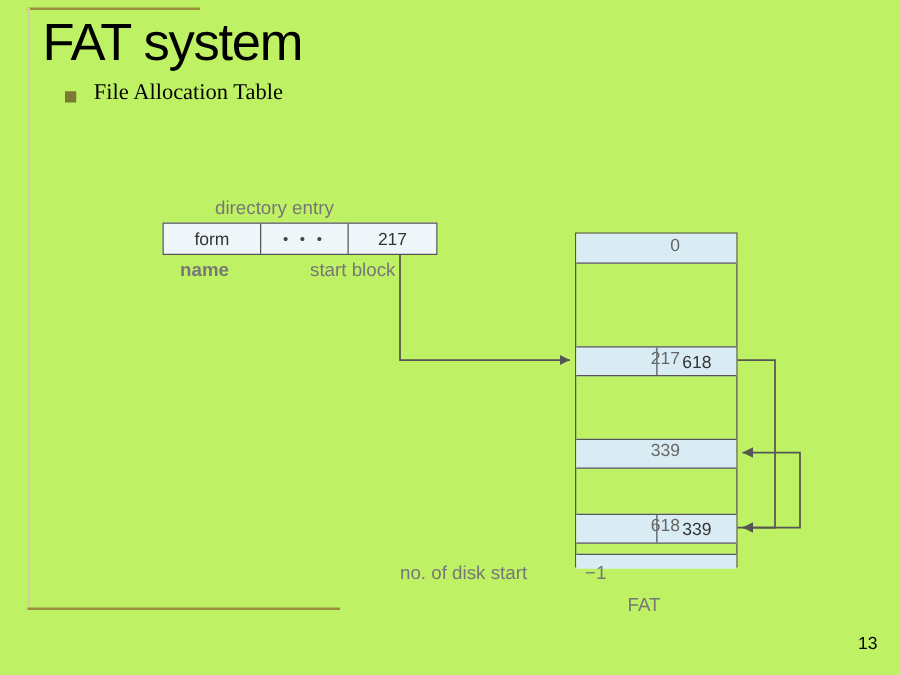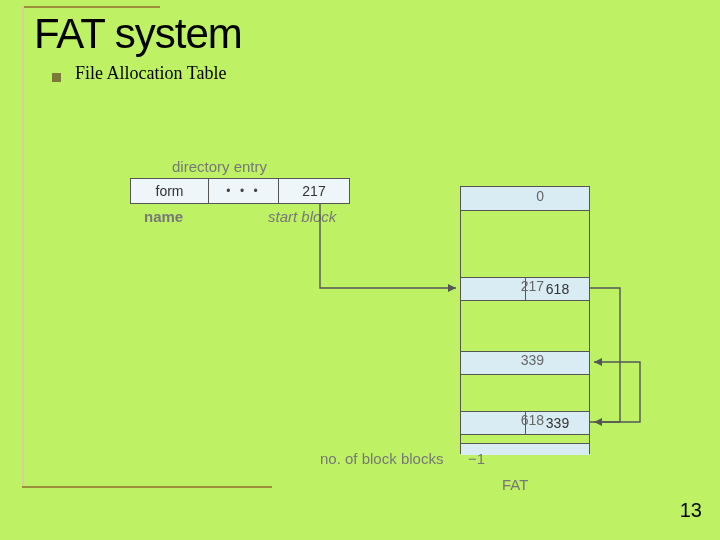--- a/index.html
+++ b/index.html
@@ -69,21 +69,21 @@
     position: absolute; top: 20px; left: 10px;
     width: 220px; height: 26px;
     display: flex;
     border: 1px solid #555;
     background: #eef6fa;
   }
   .dir-name { width: 78px; border-right: 1px solid #555; display:flex; align-items:center; justify-content:center; color:#333; font-size:14px; }
   .dir-mid  { width: 70px; border-right: 1px solid #555; display:flex; align-items:center; justify-content:center; color:#444; letter-spacing:3px; font-size:12px;}
   .dir-start{ flex:1; display:flex; align-items:center; justify-content:center; color:#333; font-size:14px; }
   .dir-sub-name  { position:absolute; top:50px; left:24px;font-weight:bold; }
-  .dir-sub-start { position:absolute; top:50px; left:148px; white-space:nowrap;font-style:italic; }
+  .dir-sub-start { position:absolute; top:50px; left:128px; white-space:nowrap; }
 
   
   .fat {
     position: absolute;
     top: 28px; left: 340px;
     width: 130px; height: 268px;
     border: 1px solid #555;
   }
   .row {
     position: absolute; left:0; width:100%; height:24px;
@@ -112,21 +112,21 @@
   
   svg.arrows {
     position: absolute; top: 0; left: 0; width: 560px; height: 354px;
     pointer-events: none;
   }
   .pagenum {
     position: absolute;
     right: 18px;
     bottom: 18px;
     font-family: Arial, sans-serif;
-    font-size: 20px;
+    font-size: 14px;
     color: #000;
   }
 </style>
 </head>
 <body>
 
 <div class="slide">
   <div class="top-rule"></div>
   <div class="left-rule"></div>
   <div class="bottom-rule"></div>
@@ -162,21 +162,21 @@
         <div class="half">339</div>
       </div>
       <div class="rEnd"></div>
     </div>
 
     <div class="idx idx0" style="left:310px">0</div>
     <div class="idx idx217" style="left:300px">217</div>
     <div class="idx idx339" style="left:300px">339</div>
     <div class="idx idx618" style="left:300px">618</div>
 
-    <div class="nblocks">no. of block blocks</div>
+    <div class="nblocks">no. of disk start</div>
     <div class="neg1">−1</div>
     <div class="fatlbl">FAT</div>
 
     <svg class="arrows">
       <defs>
         <marker id="ah" markerWidth="8" markerHeight="8" refX="6" refY="3" orient="auto">
           <path d="M0,0 L6,3 L0,6 Z" fill="#555"></path>
         </marker>
       </defs>
 

